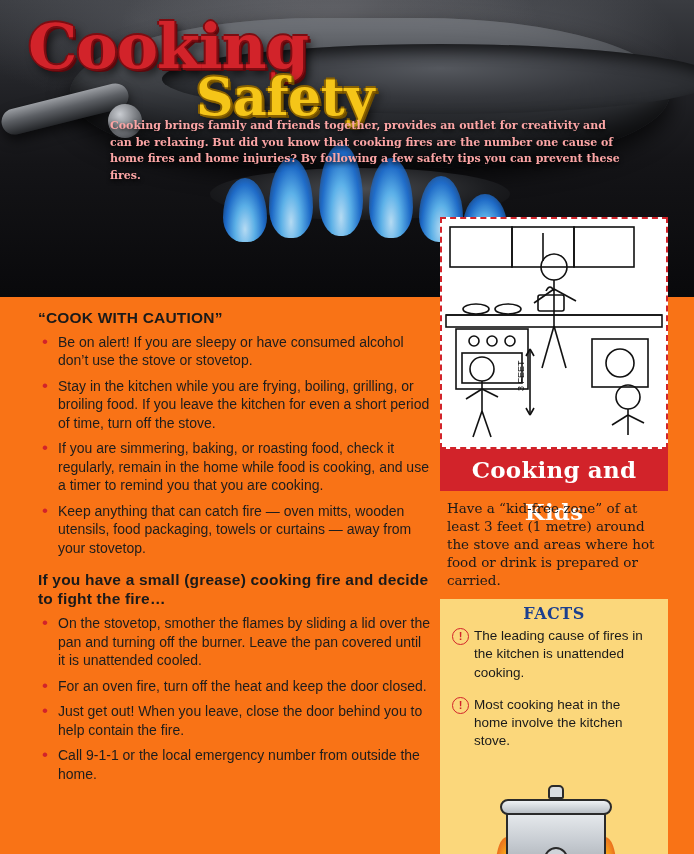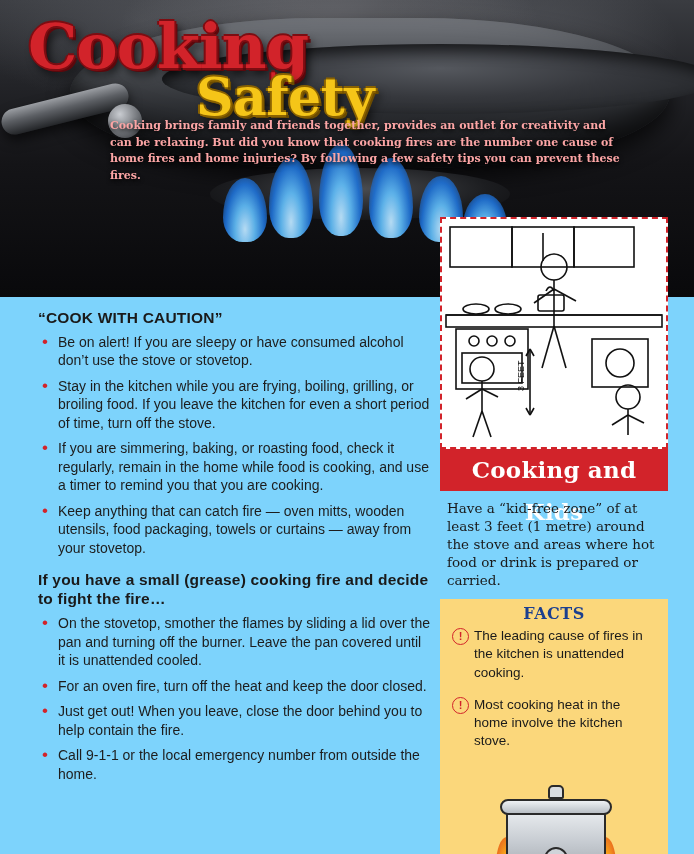--- a/index.html
+++ b/index.html
@@ -146,21 +146,21 @@
     line-height: 1.52;
     color: #fca5a5;
     text-shadow: 0 2px 4px rgba(0,0,0,0.9);
   }
 
   
   .content {
     position: relative;
     width: 694px;
     height: 557px;
-    background: #7dd3fc;
+    background: #f97316;
   }
 
   .left-col {
     position: absolute;
     left: 38px;
     top: 12px;
     width: 392px;
   }
 
   .section-head {

